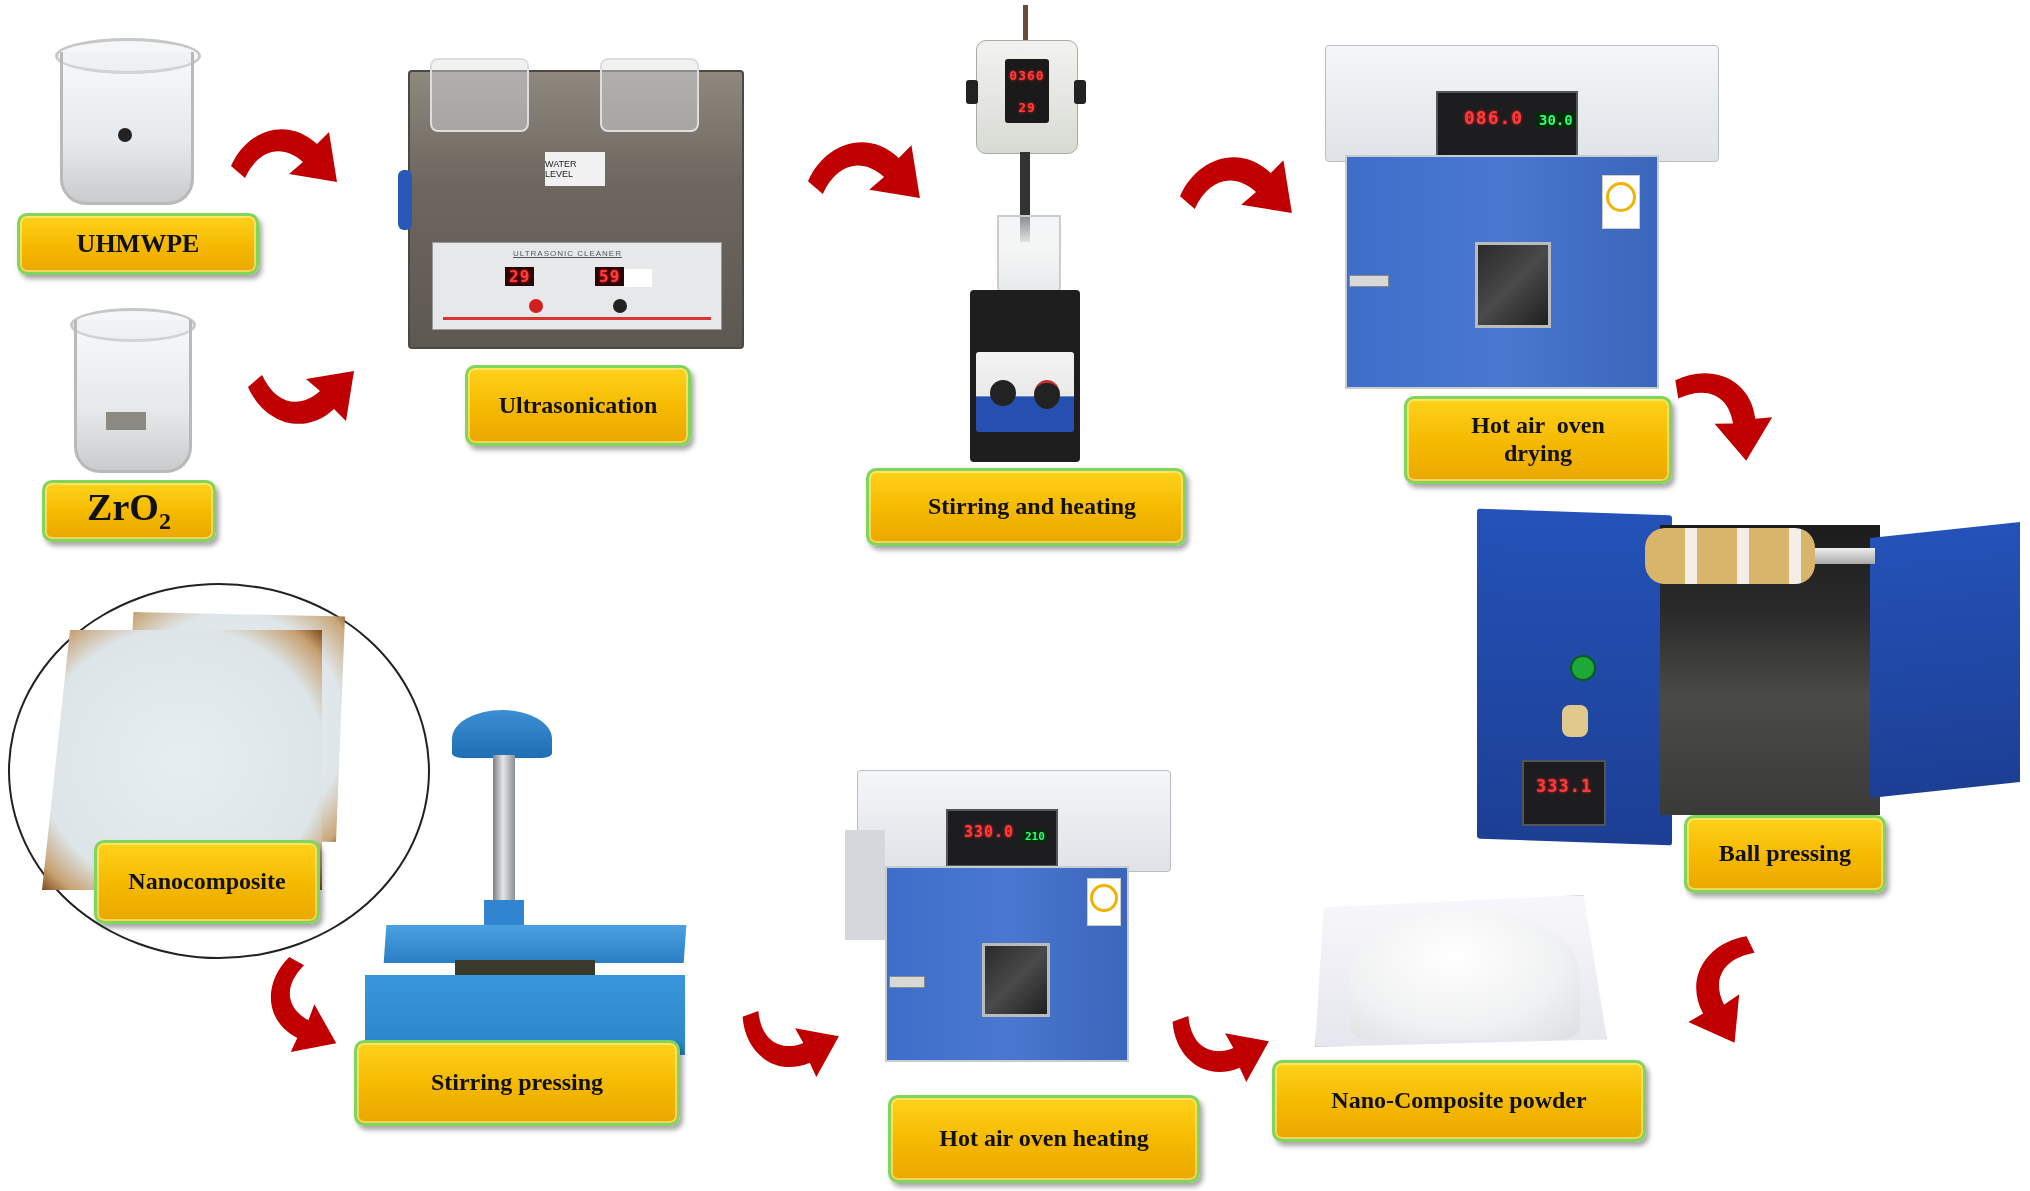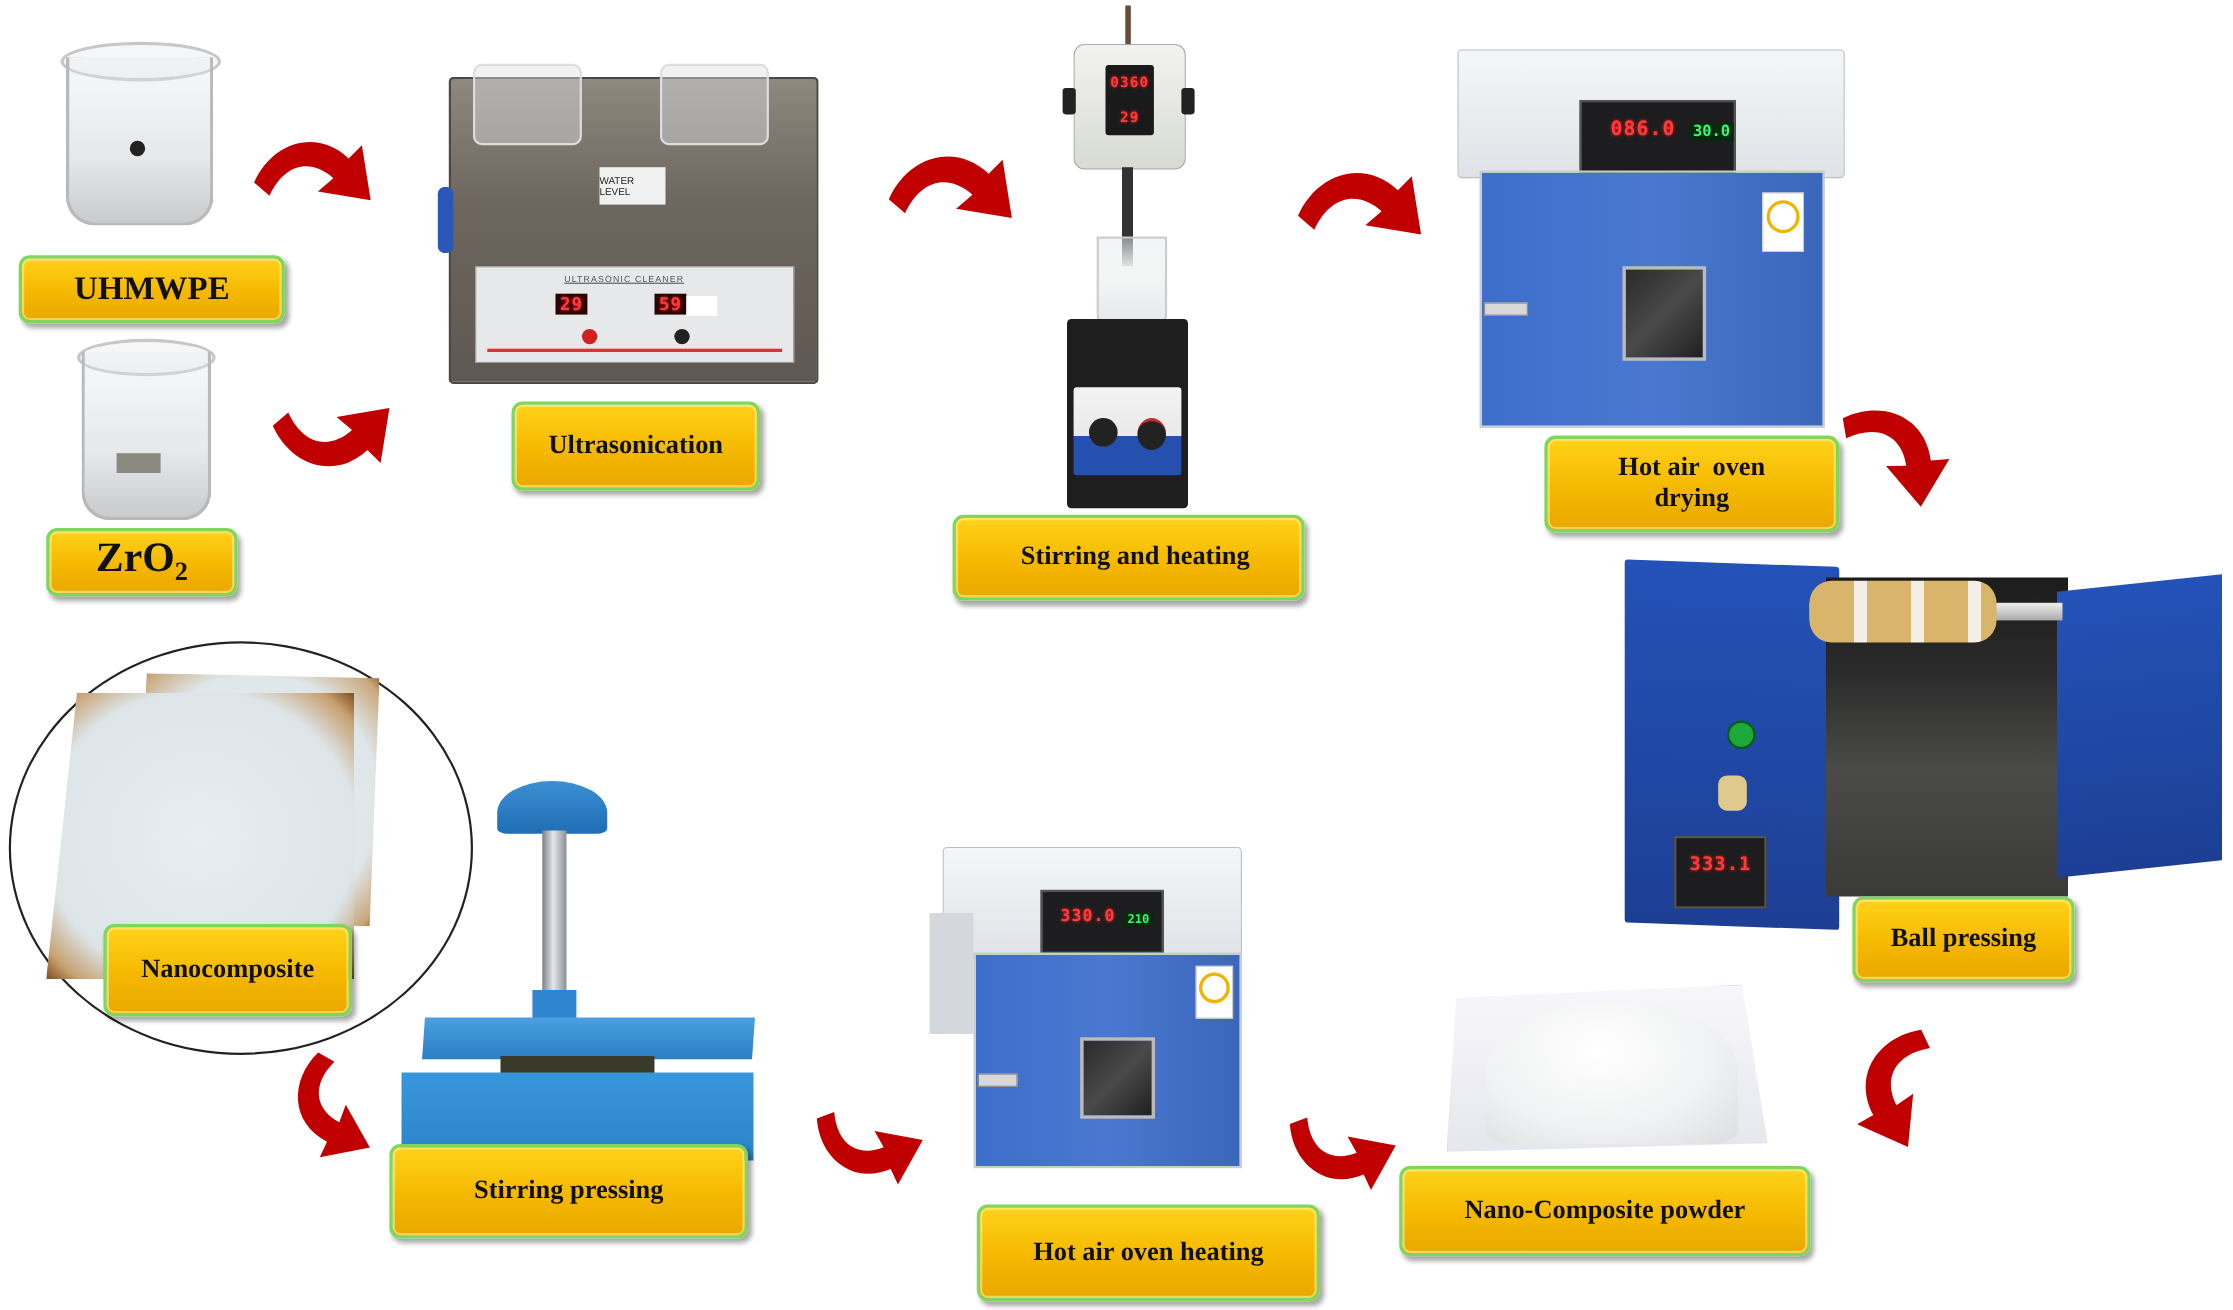--- a/index.html
+++ b/index.html
@@ -13,42 +13,42 @@
     font-weight:bold; color:#111; line-height:1.15;
   }
   .arrow { position:absolute; }
   
   .beaker { position:absolute; border:3px solid #b9b9b9; border-top:none; border-radius:0 0 26px 26px;
     background:linear-gradient(180deg,rgba(230,235,240,0.3) 0%,rgba(215,220,225,0.6) 55%,#e9ecee 56%,#c9cbcd 100%); }
   .beaker-rim { position:absolute; border:3px solid #c7c7c7; border-radius:50%; background:rgba(235,238,240,0.5); }
   .seg { font-family:"DejaVu Sans Mono", monospace; font-weight:bold; color:#ff3b3b; background:#2a0505; padding:0 4px; letter-spacing:1px; text-shadow:0 0 3px #ff2020; }
   .seg-green { font-family:"DejaVu Sans Mono", monospace; font-weight:bold; color:#30ff70; background:#052a0d; padding:0 3px; font-size:14px; }
   .panel-dark { background:#1d1d1f; border:2px solid #555; }
-  .oven-top { background:linear-gradient(180deg,#f4f6f8,#dfe3e7); border:1px solid #b8bec4; }
+  .oven-top { background:linear-gradient(180deg,#f4f6f8,#dfe3e7); border:1px solid #b8bec4;padding-left:42px; }
   .oven-door { background:linear-gradient(90deg,#3d6ec9,#4a78d0 50%,#3a66bb); border:2px solid #c8ccd0; }
   .oven-window { background:linear-gradient(135deg,#2a2a2a,#4a4a4a 50%,#202020); border:3px solid #bbb; }
   .blue-metal { background:linear-gradient(180deg,#2452b8,#1c3f94); }
 </style>
 </head>
 <body>
 
 <svg width="0" height="0" style="position:absolute">
   <defs>
 
     <symbol id="curve-arrow" viewBox="0 0 120 90">
       <path d="M6,58 C22,22 62,8 92,36 L104,24 L112,74 L64,66 L78,54 C58,36 34,40 20,70 Z" fill="#c00000"></path>
     </symbol>
   </defs>
 </svg>
 
 <div>
   <div class="beaker-rim abs" style="left:55px;top:38px;width:140px;height:30px;"></div>
   <div class="beaker" style="left:60px;top:52px;width:128px;height:150px;"></div>
   <div class="abs" style="left:118px;top:128px;width:14px;height:14px;border-radius:50%;background:#222;"></div>
-  <div class="label" style="left:17px;top:213px;width:236px;height:56px;font-size:30px;margin-top:19px;">
+  <div class="label" style="left:17px;top:213px;width:236px;height:56px;font-size:26px;">
     <span>UHMWPE</span>
   </div>
 </div>
 
 <div>
   <div class="beaker-rim abs" style="left:70px;top:308px;width:120px;height:28px;"></div>
   <div class="beaker" style="left:74px;top:320px;width:112px;height:150px;"></div>
   <div class="abs" style="left:106px;top:412px;width:40px;height:18px;background:#8a8a80;"></div>
   <div class="label" style="left:42px;top:480px;width:168px;height:56px;font-size:38px;">
     <span><span>ZrO</span><sub style="font-size:24px;">2</sub></span>

